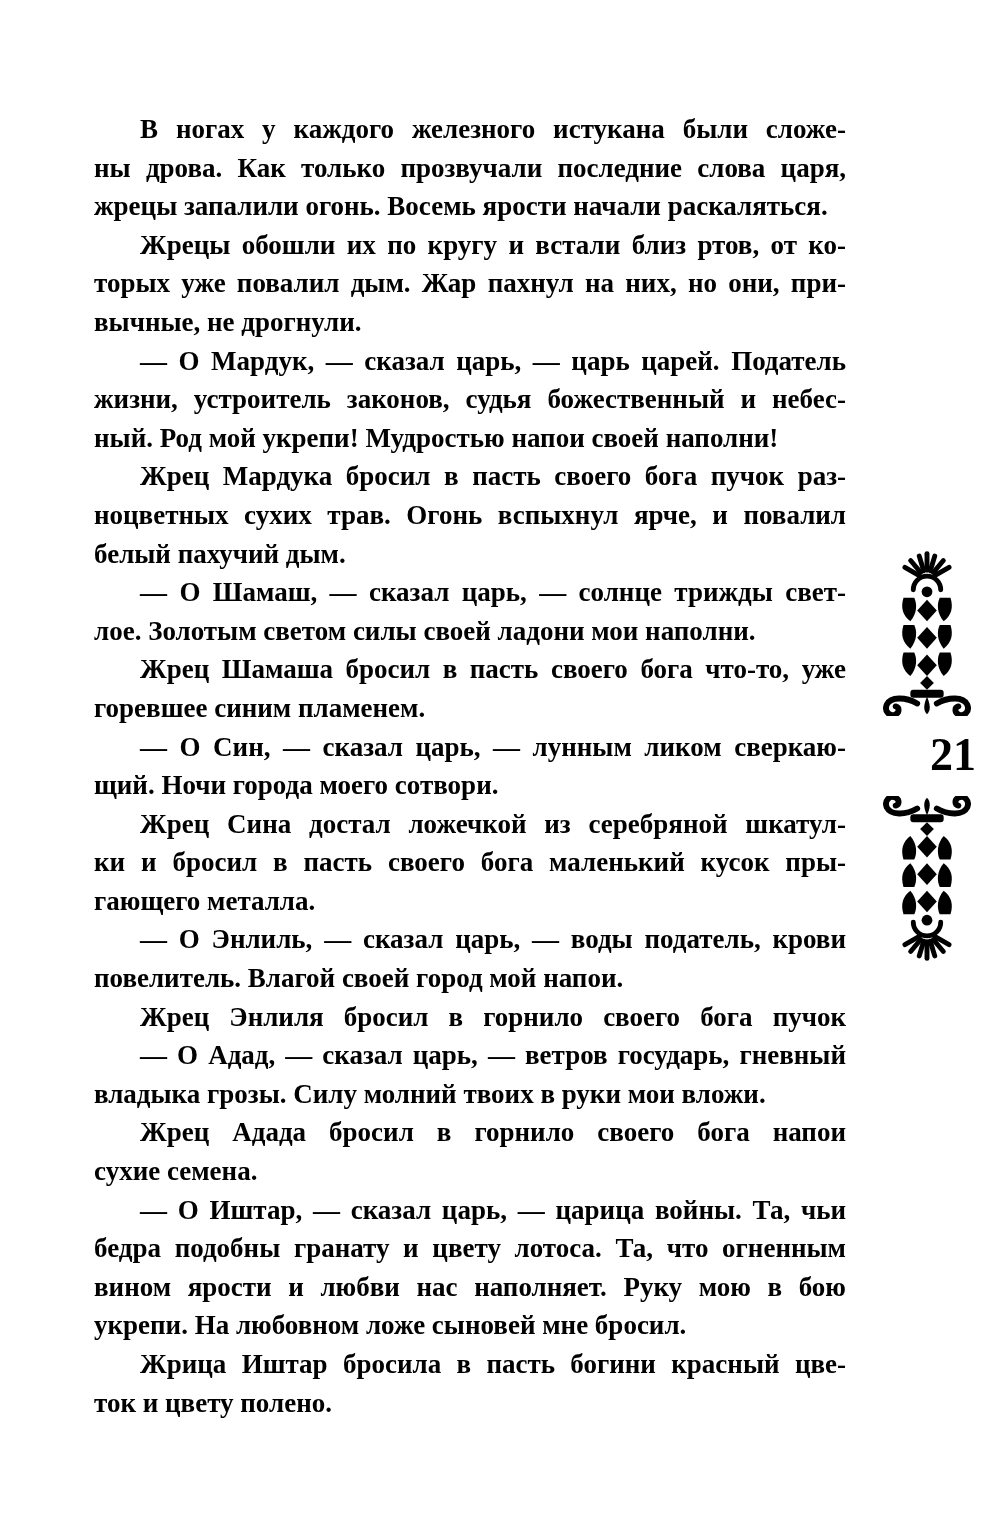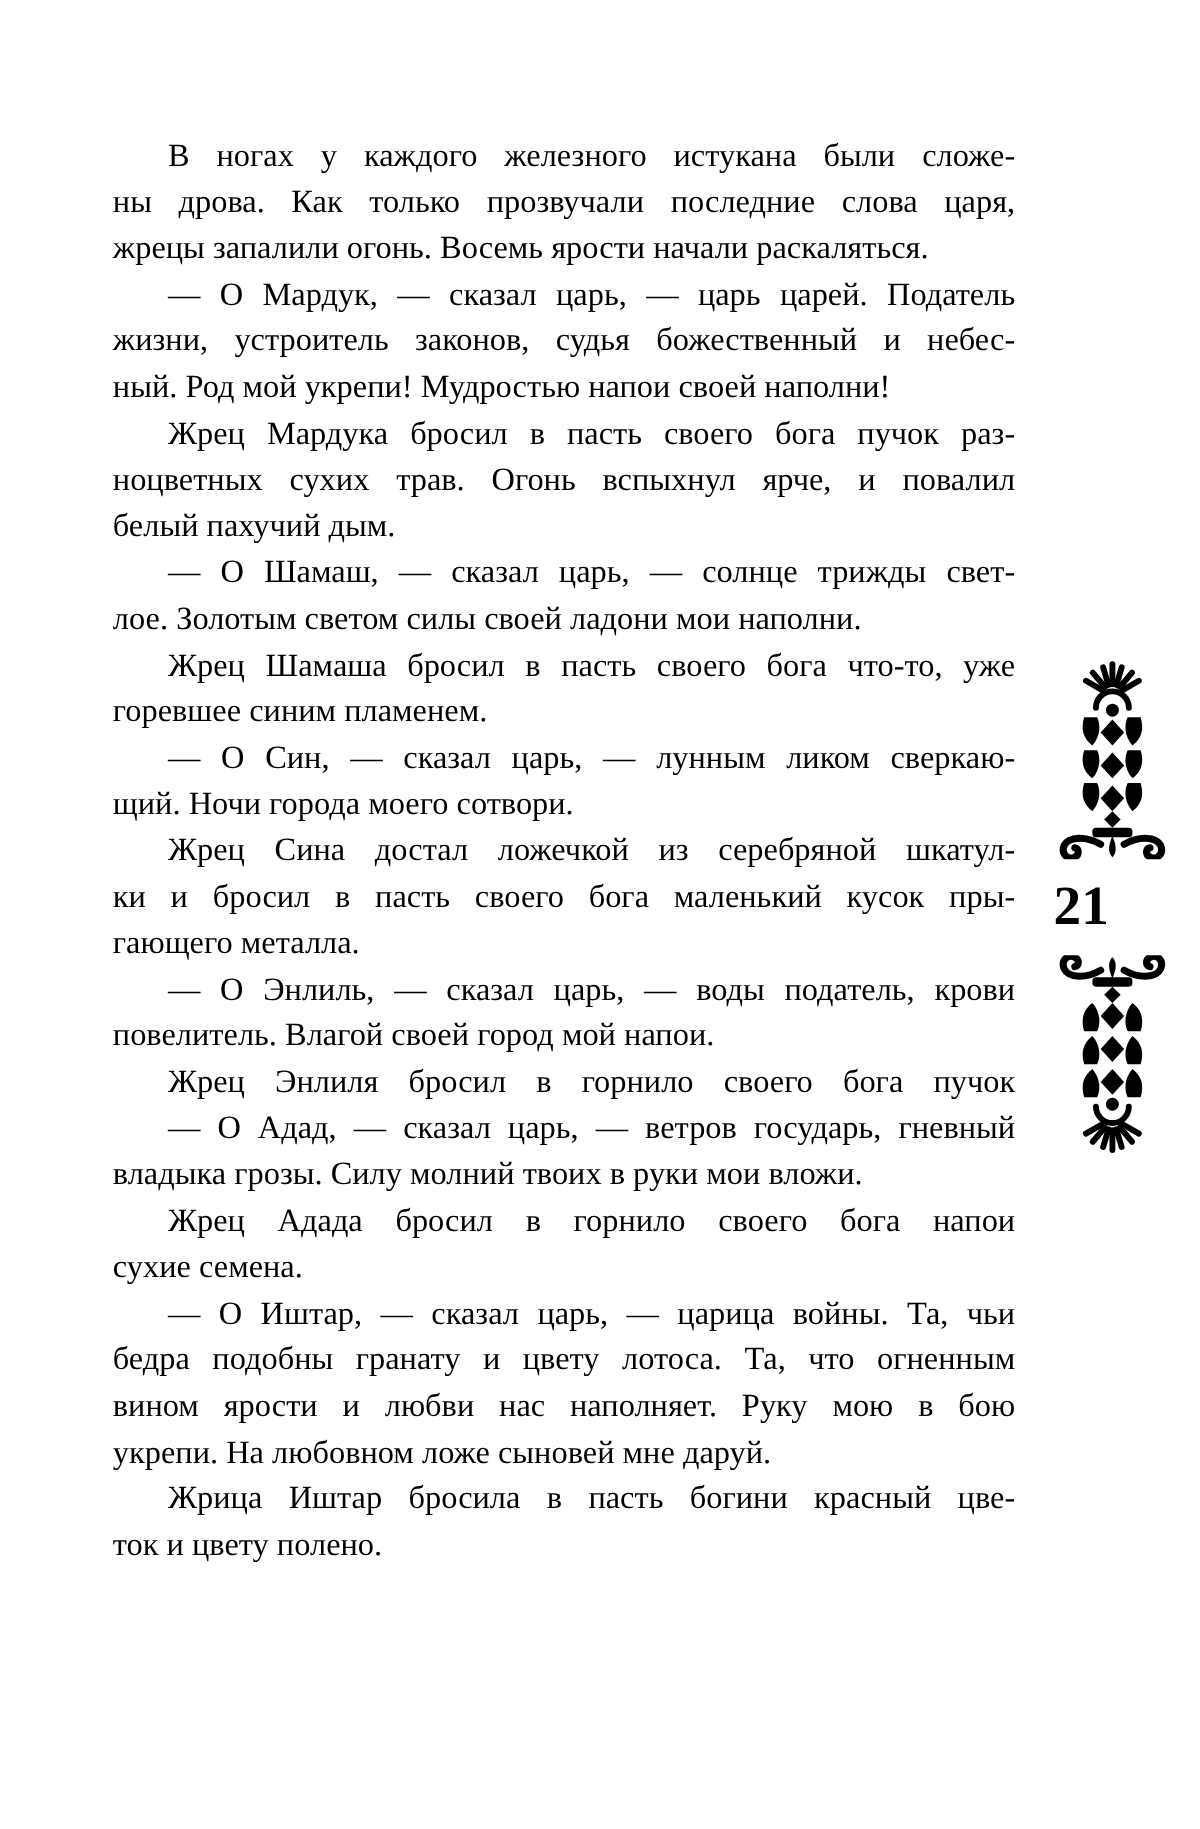--- a/index.html
+++ b/index.html
@@ -11,21 +11,21 @@
     color: #000000;
     font-family: "Liberation Serif", serif;
     overflow: hidden;
   }
   .textblock {
     position: absolute;
     left: 94px;
     top: 110px;
     width: 752px;
     font-size: 27px;
-    font-weight: normal;
+    font-weight: bold;
     line-height: 38.6px;
   }
   .para { margin: 0; padding: 0; }
   .line {
     height: 38.6px;
     text-align: justify;
     text-align-last: justify;
     white-space: nowrap;
   }
   .line.first { text-indent: 46px; }
@@ -39,39 +39,44 @@
   }
   .ornament { position: absolute; left: 0; width: 98px; height: 170px; }
   .ornament.top { top: 0; }
   .ornament.bottom { top: 250px; transform: scaleY(-1); }
   .page-number {
     position: absolute;
     left: 0;
     top: 178px;
     width: 98px;
     height: 62px;
-    text-align: left;
+    text-align: right;
     font-size: 46px;
     font-weight: bold;
     line-height: 62px;
     font-family: "Liberation Serif", serif;
   }
 </style>
 </head>
 <body>
 
 <div class="page">
 
   <div class="textblock">
       <div class="para">
         <div class="line first">В ногах у каждого железного истукана были сложе-</div>
         <div class="line">ны дрова. Как только прозвучали последние слова царя,</div>
         <div class="line last">жрецы запалили огонь. Восемь ярости начали раскаляться.</div>
       </div>
       <div class="para">
+        <div class="line first">Жрецы обошли их по кругу и встали близ ртов, от ко-</div>
+        <div class="line">торых уже повалил дым. Жар пахнул на них, но они, при-</div>
+        <div class="line last">вычные, не дрогнули.</div>
+      </div>
+      <div class="para">
         <div class="line first">— О Мардук, — сказал царь, — царь царей. Податель</div>
         <div class="line">жизни, устроитель законов, судья божественный и небес-</div>
         <div class="line last">ный. Род мой укрепи! Мудростью напои своей наполни!</div>
       </div>
       <div class="para">
         <div class="line first">Жрец Мардука бросил в пасть своего бога пучок раз-</div>
         <div class="line">ноцветных сухих трав. Огонь вспыхнул ярче, и повалил</div>
         <div class="line last">белый пахучий дым.</div>
       </div>
       <div class="para">
@@ -103,21 +108,21 @@
         <div class="line last">владыка грозы. Силу молний твоих в руки мои вложи.</div>
       </div>
       <div class="para">
         <div class="line first">Жрец Адада бросил в горнило своего бога напои</div>
         <div class="line last">сухие семена.</div>
       </div>
       <div class="para">
         <div class="line first">— О Иштар, — сказал царь, — царица войны. Та, чьи</div>
         <div class="line">бедра подобны гранату и цвету лотоса. Та, что огненным</div>
         <div class="line">вином ярости и любви нас наполняет. Руку мою в бою</div>
-        <div class="line last">укрепи. На любовном ложе сыновей мне даруй.</div>
+        <div class="line last">укрепи. На любовном ложе сыновей мне бросил.</div>
       </div>
       <div class="para">
         <div class="line first">Жрица Иштар бросила в пасть богини красный цве-</div>
         <div class="line last">ток и цвету полено.</div>
       </div>
     </div>
 
   <div class="margin-decor">
 
     <svg class="ornament top" viewBox="0 0 100 172" xmlns="http://www.w3.org/2000/svg" fill="#000" stroke="none">

